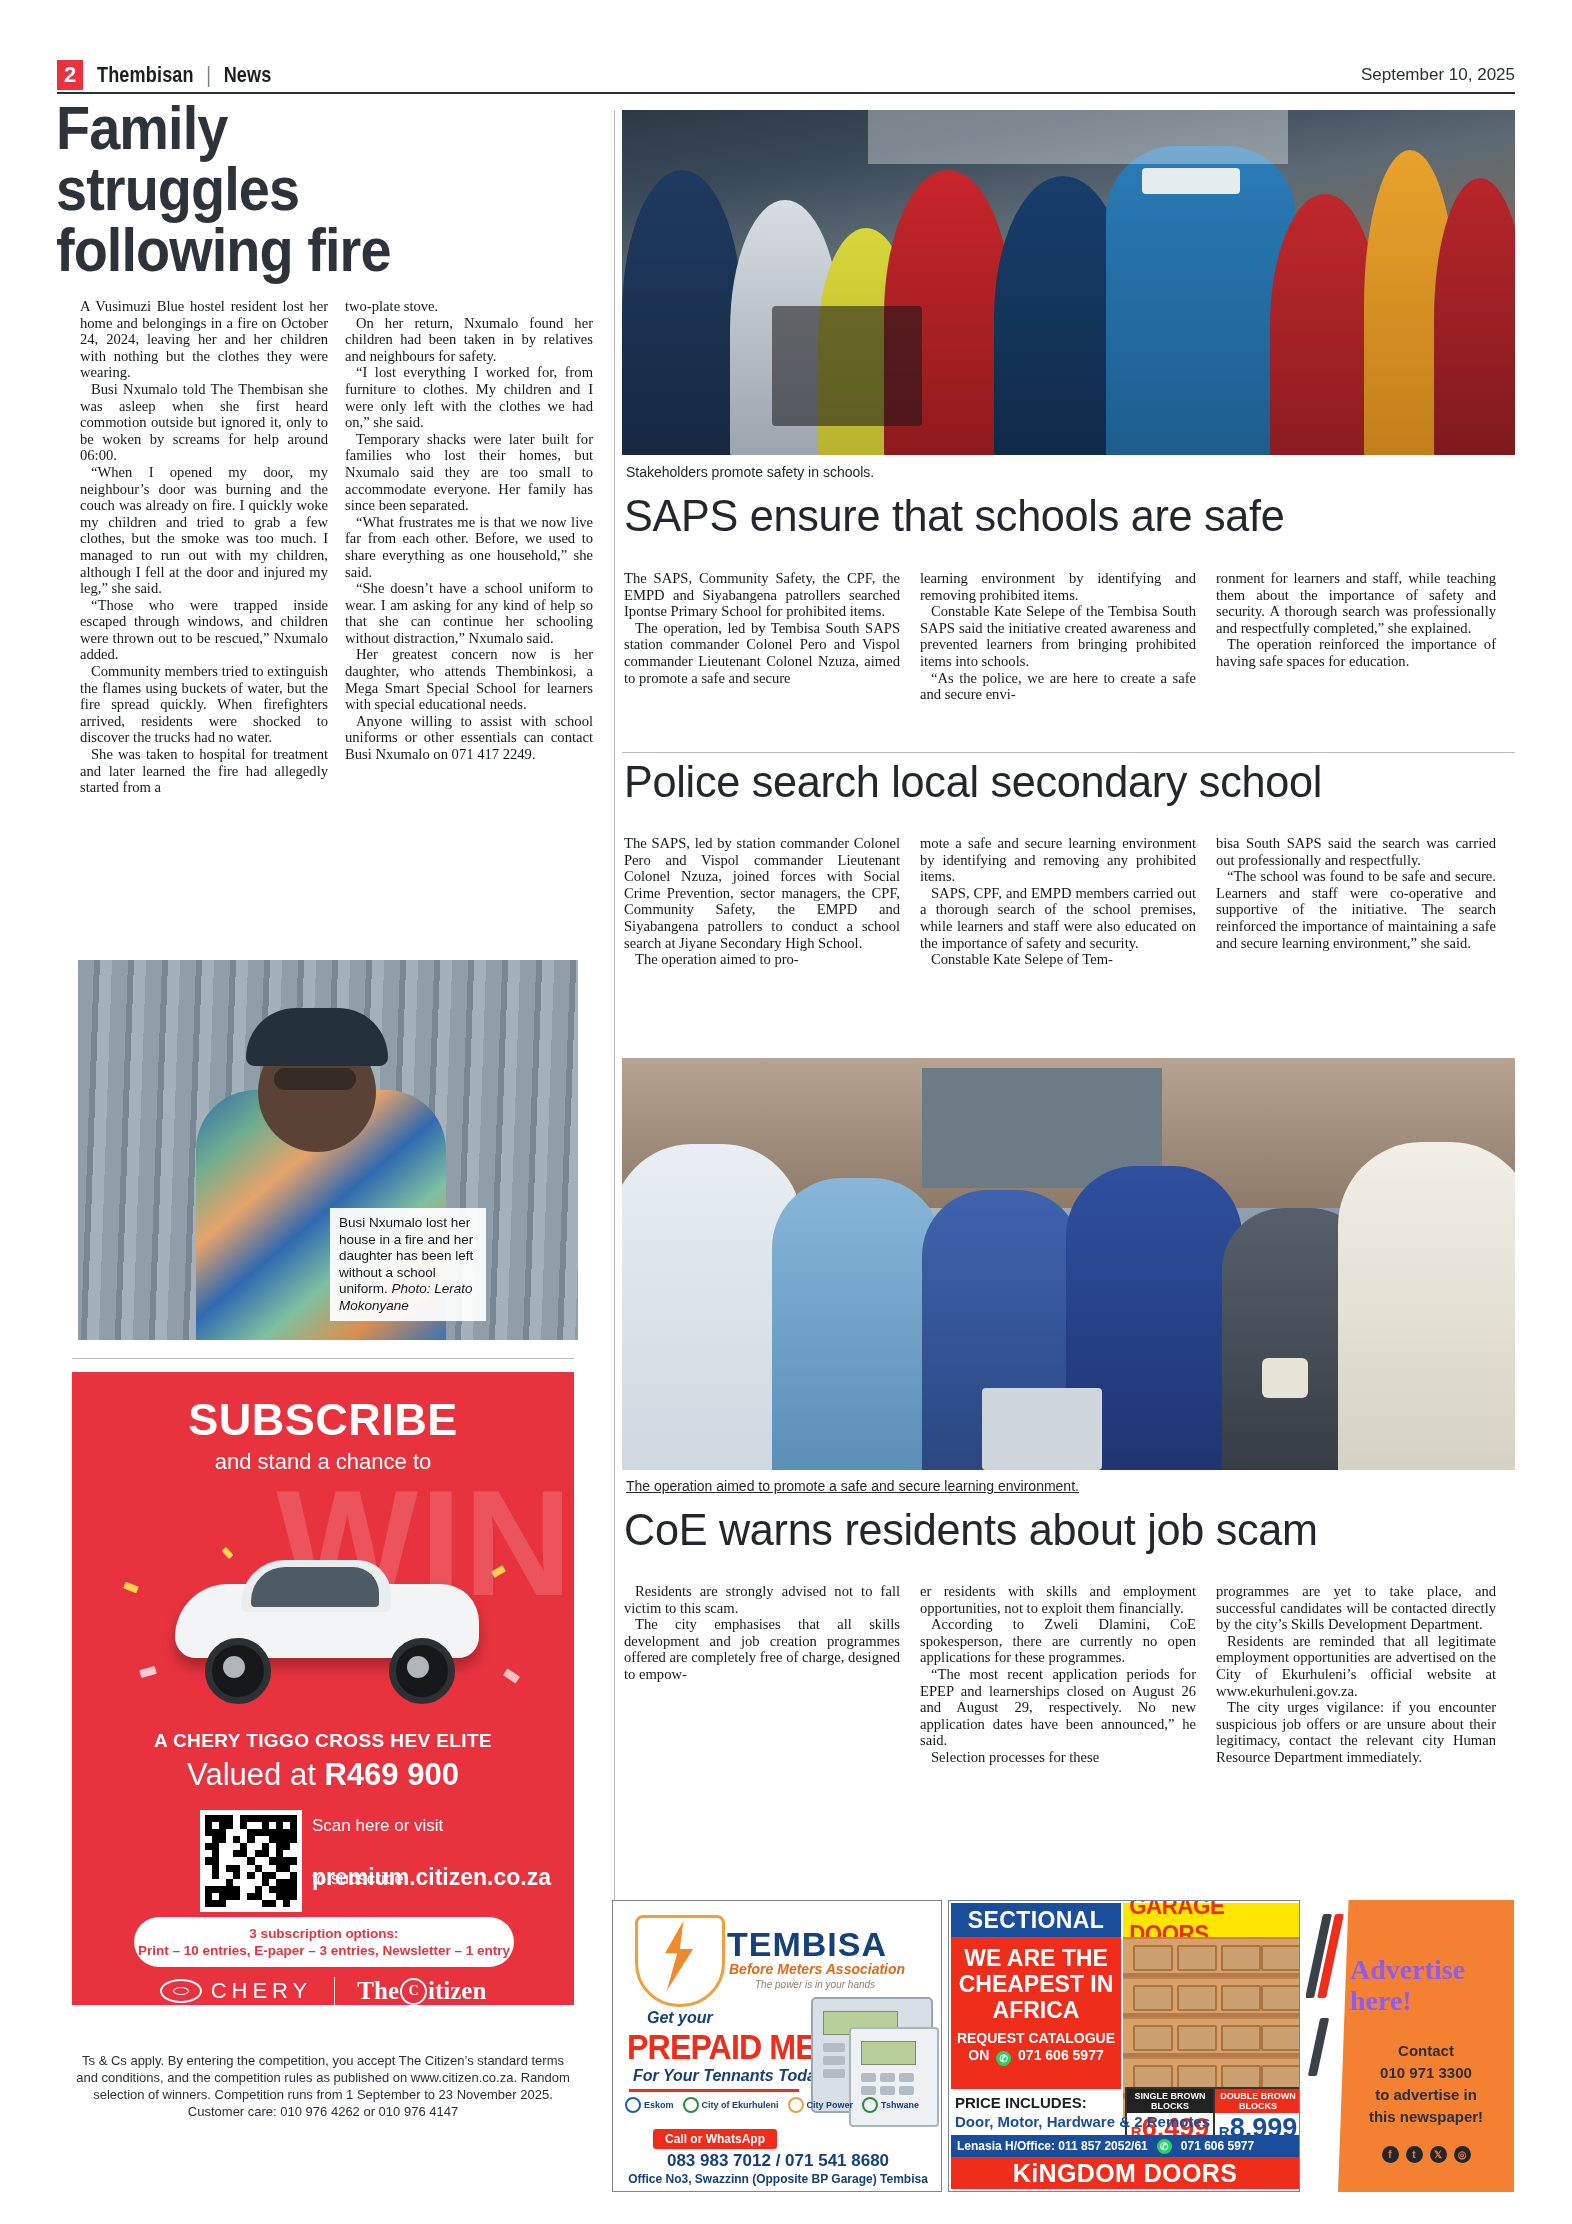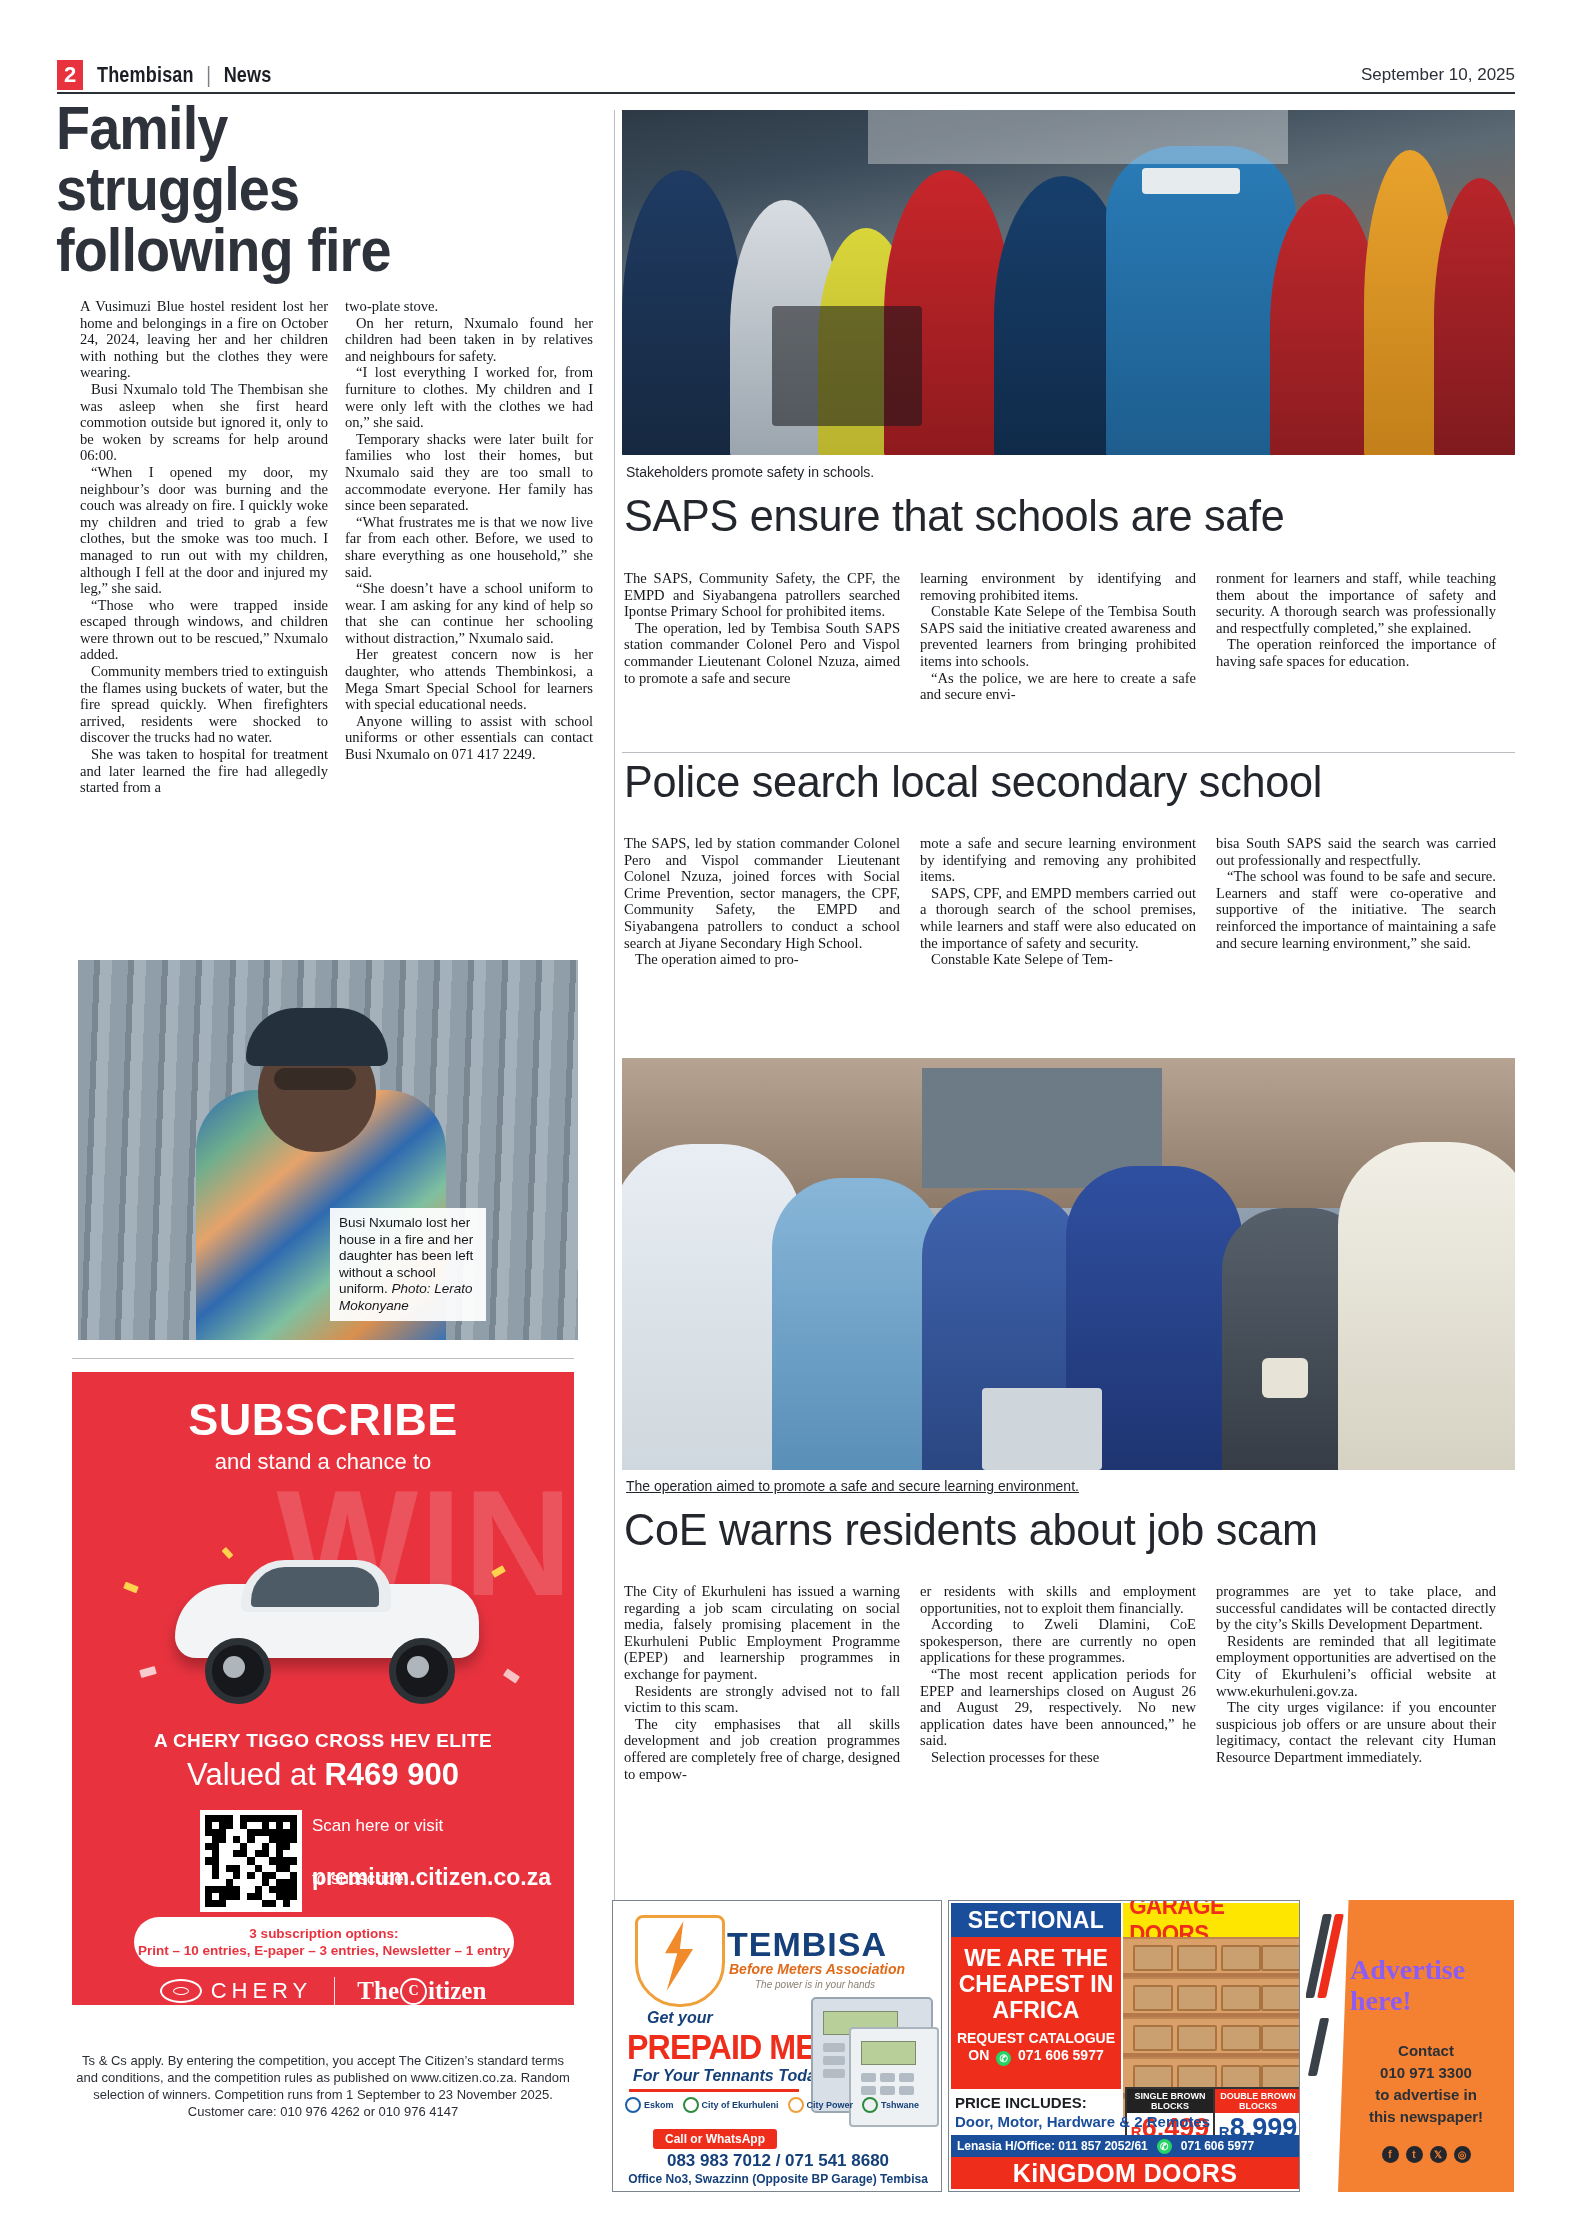--- a/index.html
+++ b/index.html
@@ -278,21 +278,20 @@
       <div class="fig" style="left:716px;top:84px;width:196px;height:328px;background:linear-gradient(#f1efe6,#d6d2c3);border-radius:84px 84px 0 0;"></div>
       <div class="fig" style="left:360px;top:330px;width:120px;height:82px;background:#cfd6db;border-radius:4px;"></div>
       <div class="fig" style="left:640px;top:300px;width:46px;height:40px;background:#e7e3d6;border-radius:6px;"></div>
     </div>
   </div>
   <div class="cap" style="left:626px;top:1478px;width:760px;text-decoration:underline;">The operation aimed to promote a safe and secure learning environment.</div>
 
   <div class="hl-sec" style="left:624px;top:1506px;width:900px;">CoE warns residents about job scam</div>
 
   <div class="col" style="left:624px;top:1583px;width:276px;">
-    <p class="first">The City of Ekurhuleni has issued a warning regarding a job scam circulating on social media, falsely promising placement in the Ekurhuleni Public Employment Programme (EPEP) and learnership programmes in exchange for payment.</p>
     <p>Residents are strongly advised not to fall victim to this scam.</p>
     <p>The city emphasises that all skills development and job creation programmes offered are completely free of charge, designed to empow-</p>
   </div>
   <div class="col" style="left:920px;top:1583px;width:276px;">
     <p class="first">er residents with skills and employment opportunities, not to exploit them financially.</p>
     <p>According to Zweli Dlamini, CoE spokesperson, there are currently no open applications for these programmes.</p>
     <p>“The most recent application periods for EPEP and learnerships closed on August 26 and August 29, respectively. No new application dates have been announced,” he said.</p>
     <p>Selection processes for these</p>
   </div>
   <div class="col" style="left:1216px;top:1583px;width:280px;">

